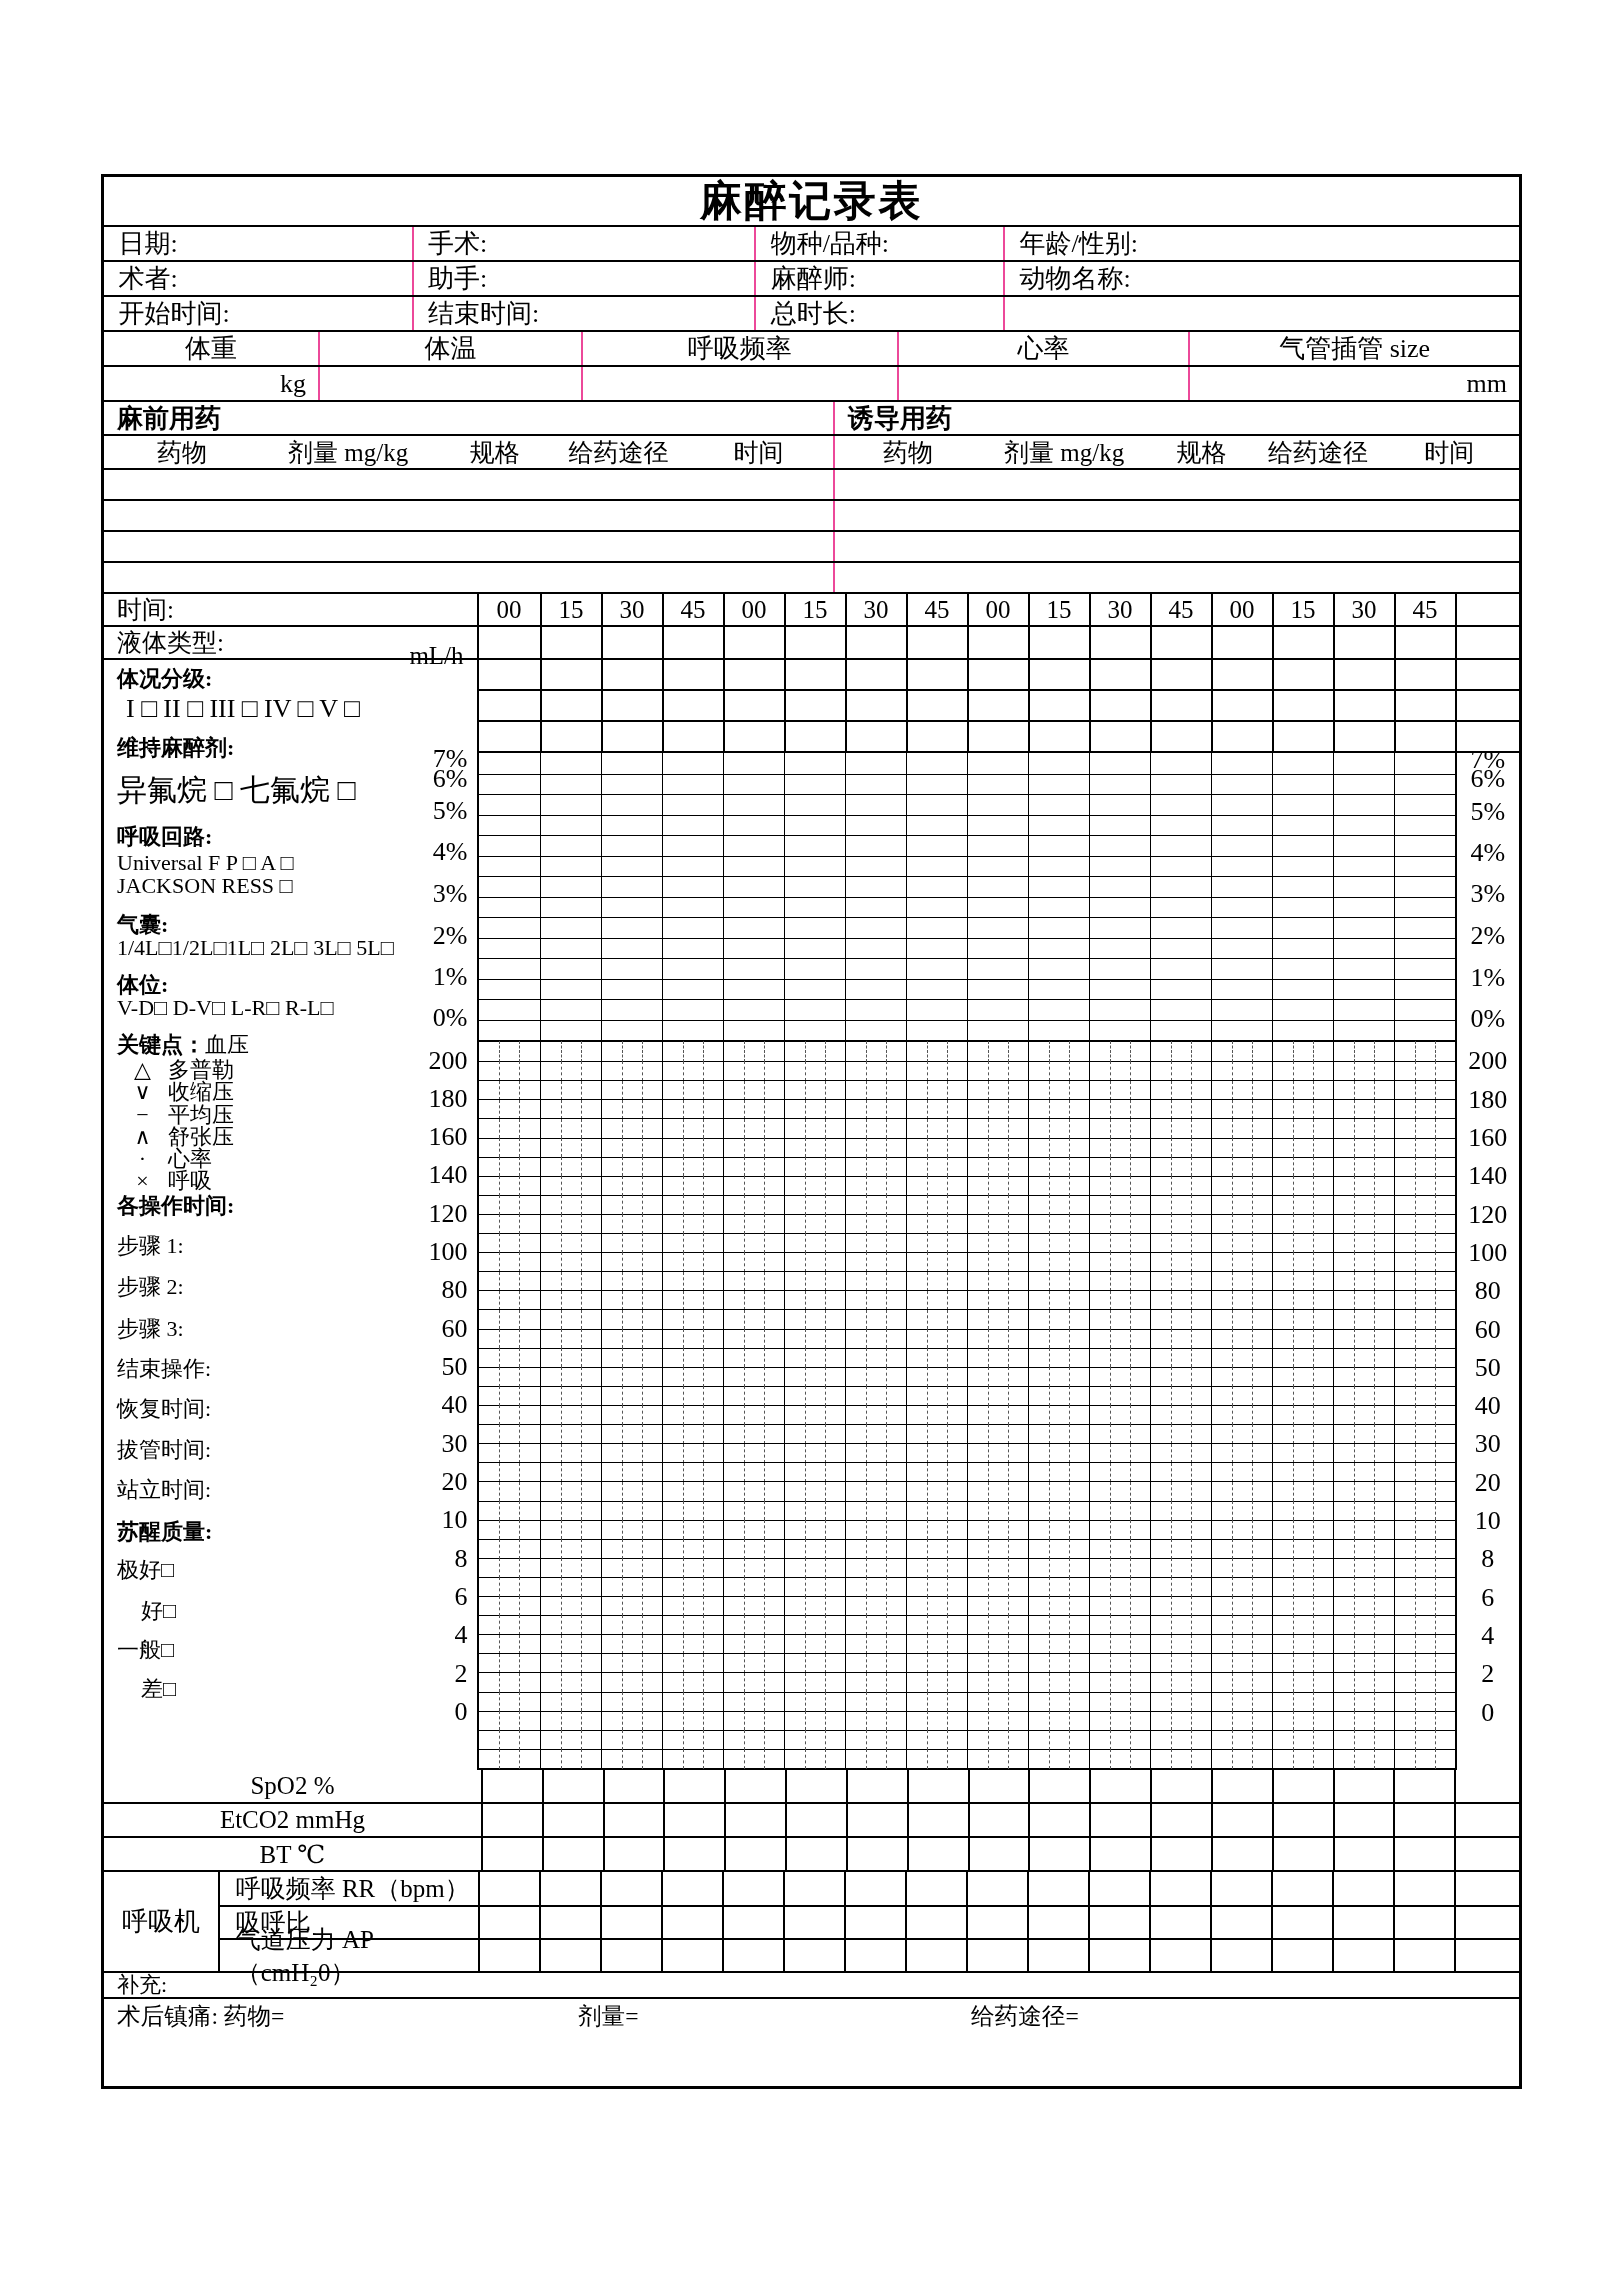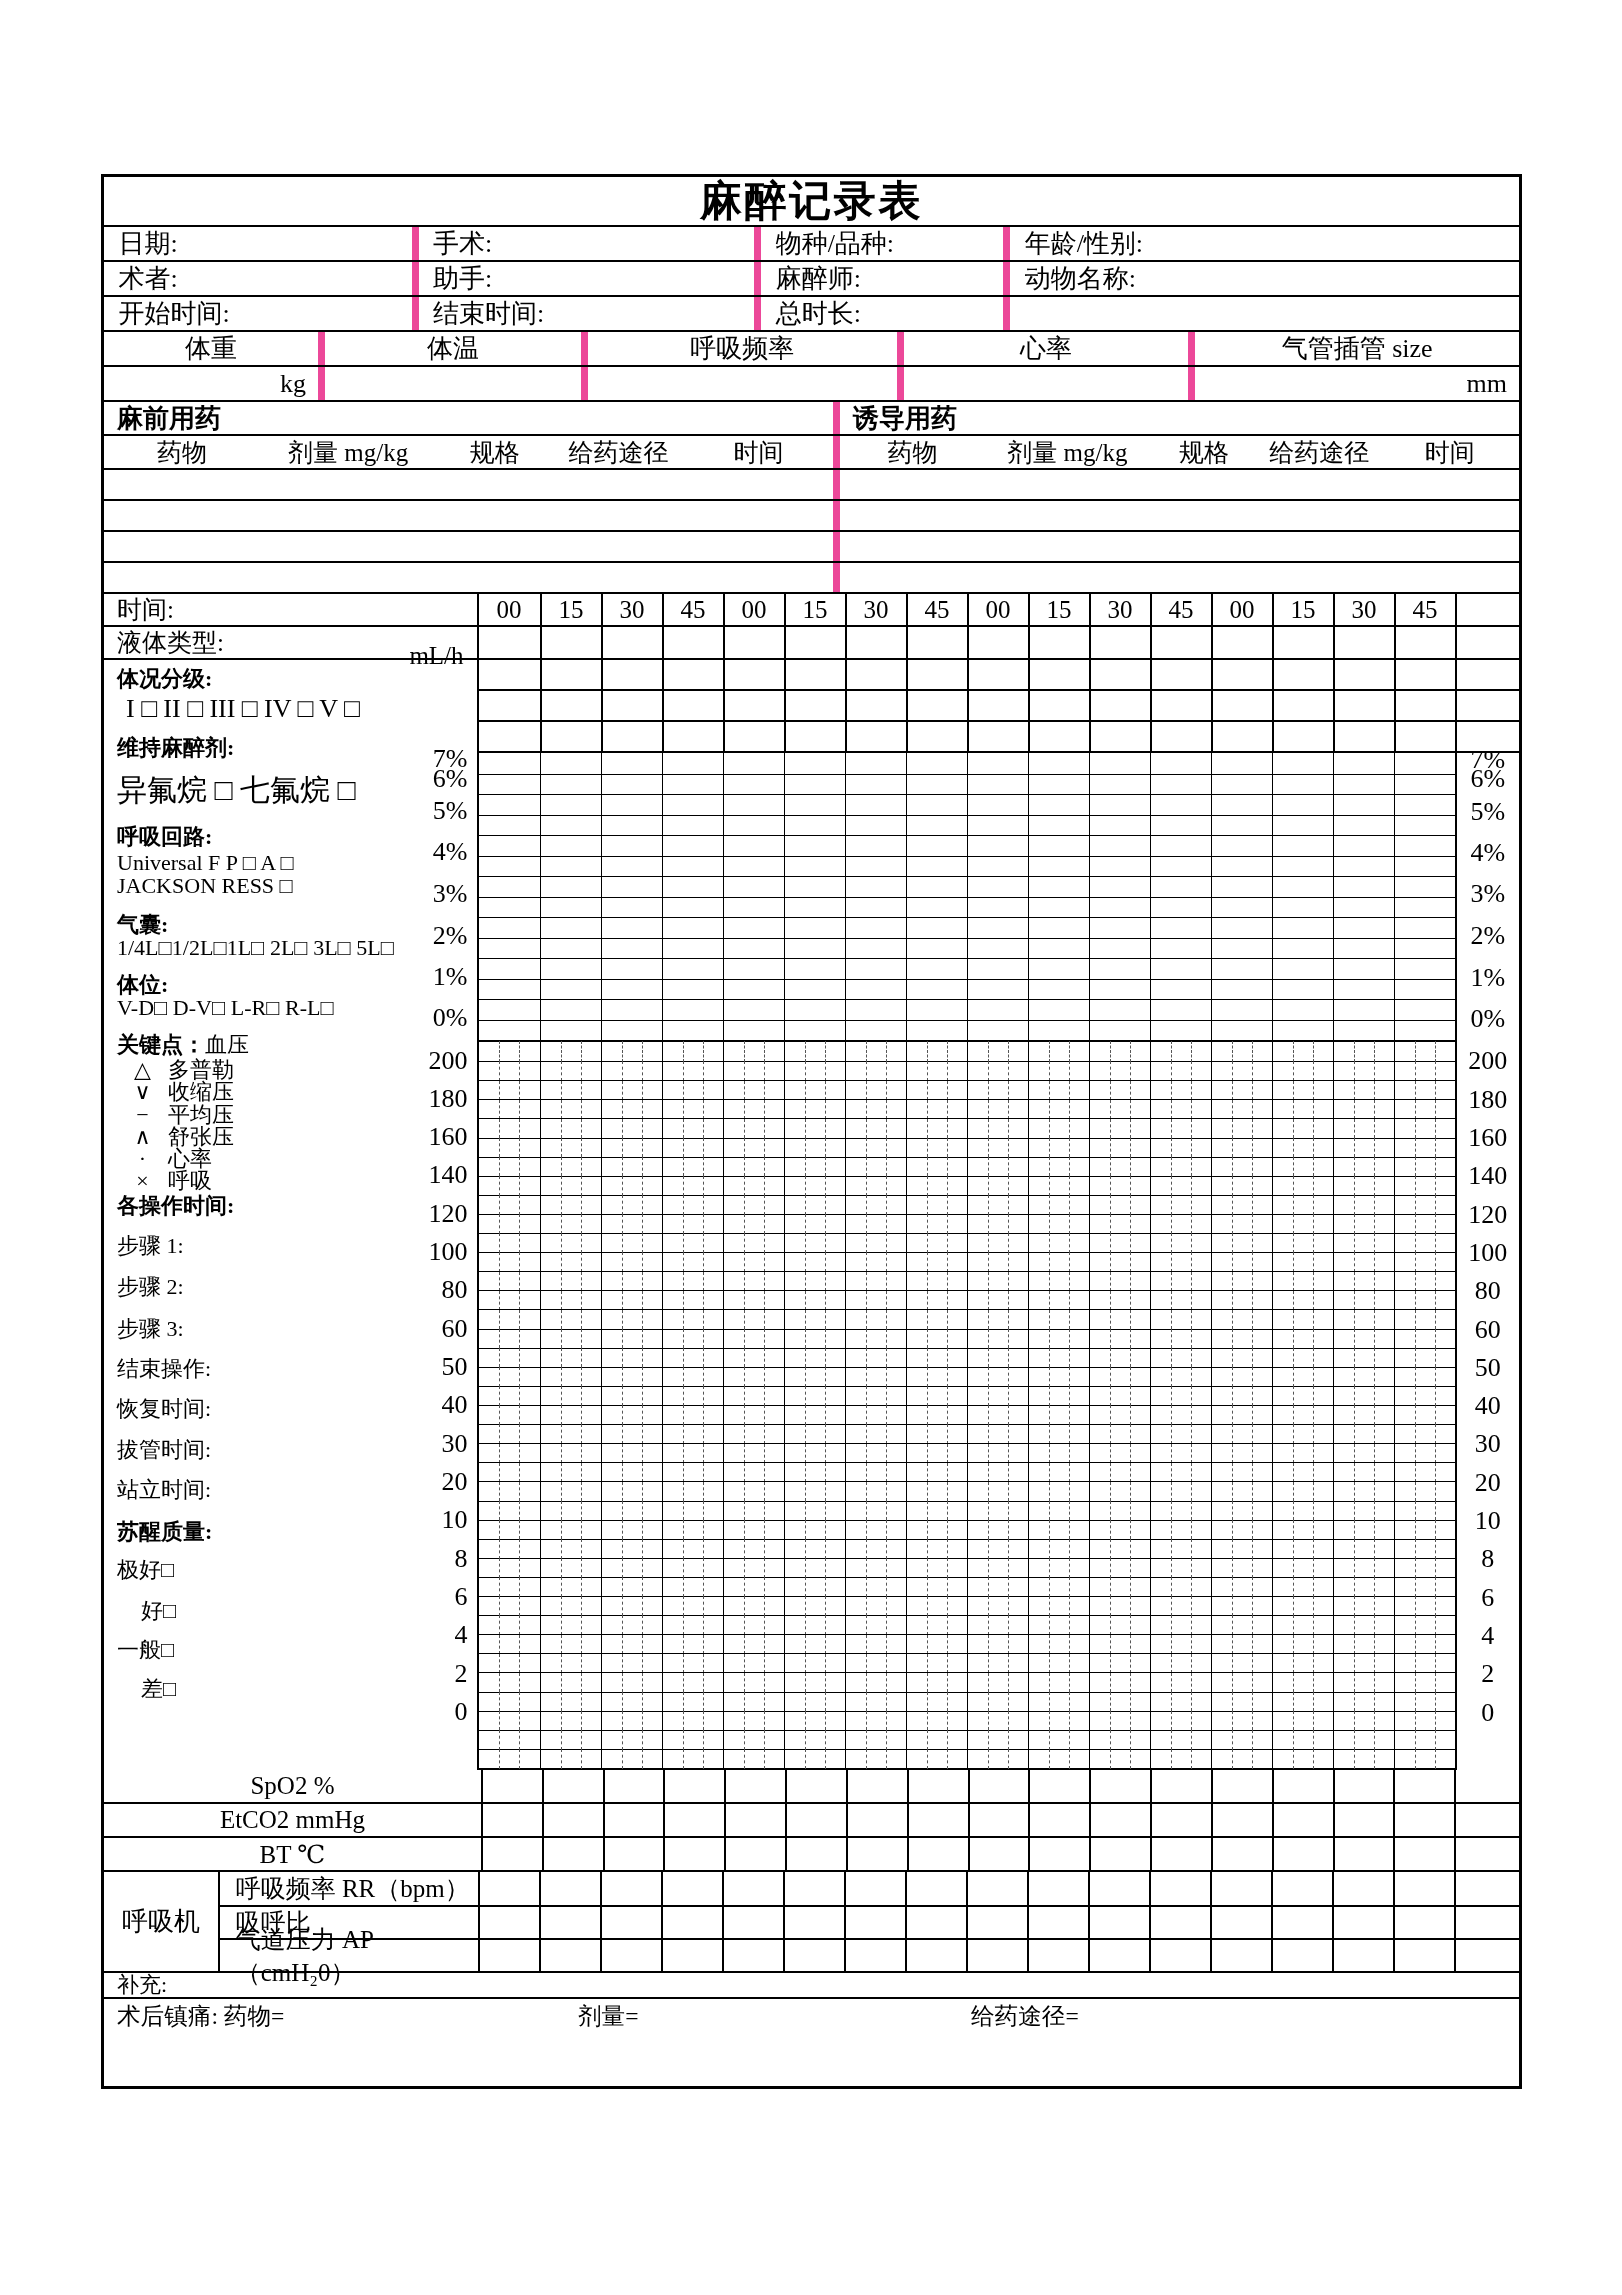--- a/index.html
+++ b/index.html
@@ -5,21 +5,21 @@
   * { margin:0; padding:0; box-sizing:border-box; }
   html,body { background:#ffffff; }
   body { width:1623px; height:2295px; position:relative;
          font-family:"Liberation Serif","DejaVu Serif",serif; color:#000; }
 
   .form { position:absolute; left:101px; top:174px; width:1421px; height:1915px;
           border:3.9px solid #000; background:#fff; }
 
   .row { position:relative; display:flex; border-bottom:2px solid #000; }
   .cell { position:relative; height:100%; }
-  .cell + .cell { border-left:7px solid #ec4899; }
+  .cell + .cell { border-left:2px solid #ec4899; }
 
   .title-row { height:50px; justify-content:center; align-items:center; }
   .title { font-size:42px; font-weight:bold; letter-spacing:2.6px; }
 
   .info-row { height:35px; }
   .info-row .cell { display:flex; align-items:center; padding-left:14.4px; font-size:26px; }
 
   .vit-row { height:35px; }
   .vit-row .cell { display:flex; align-items:center; justify-content:center; font-size:26px; }
   .vit-row.units .cell { justify-content:flex-end; padding-right:12px; }

